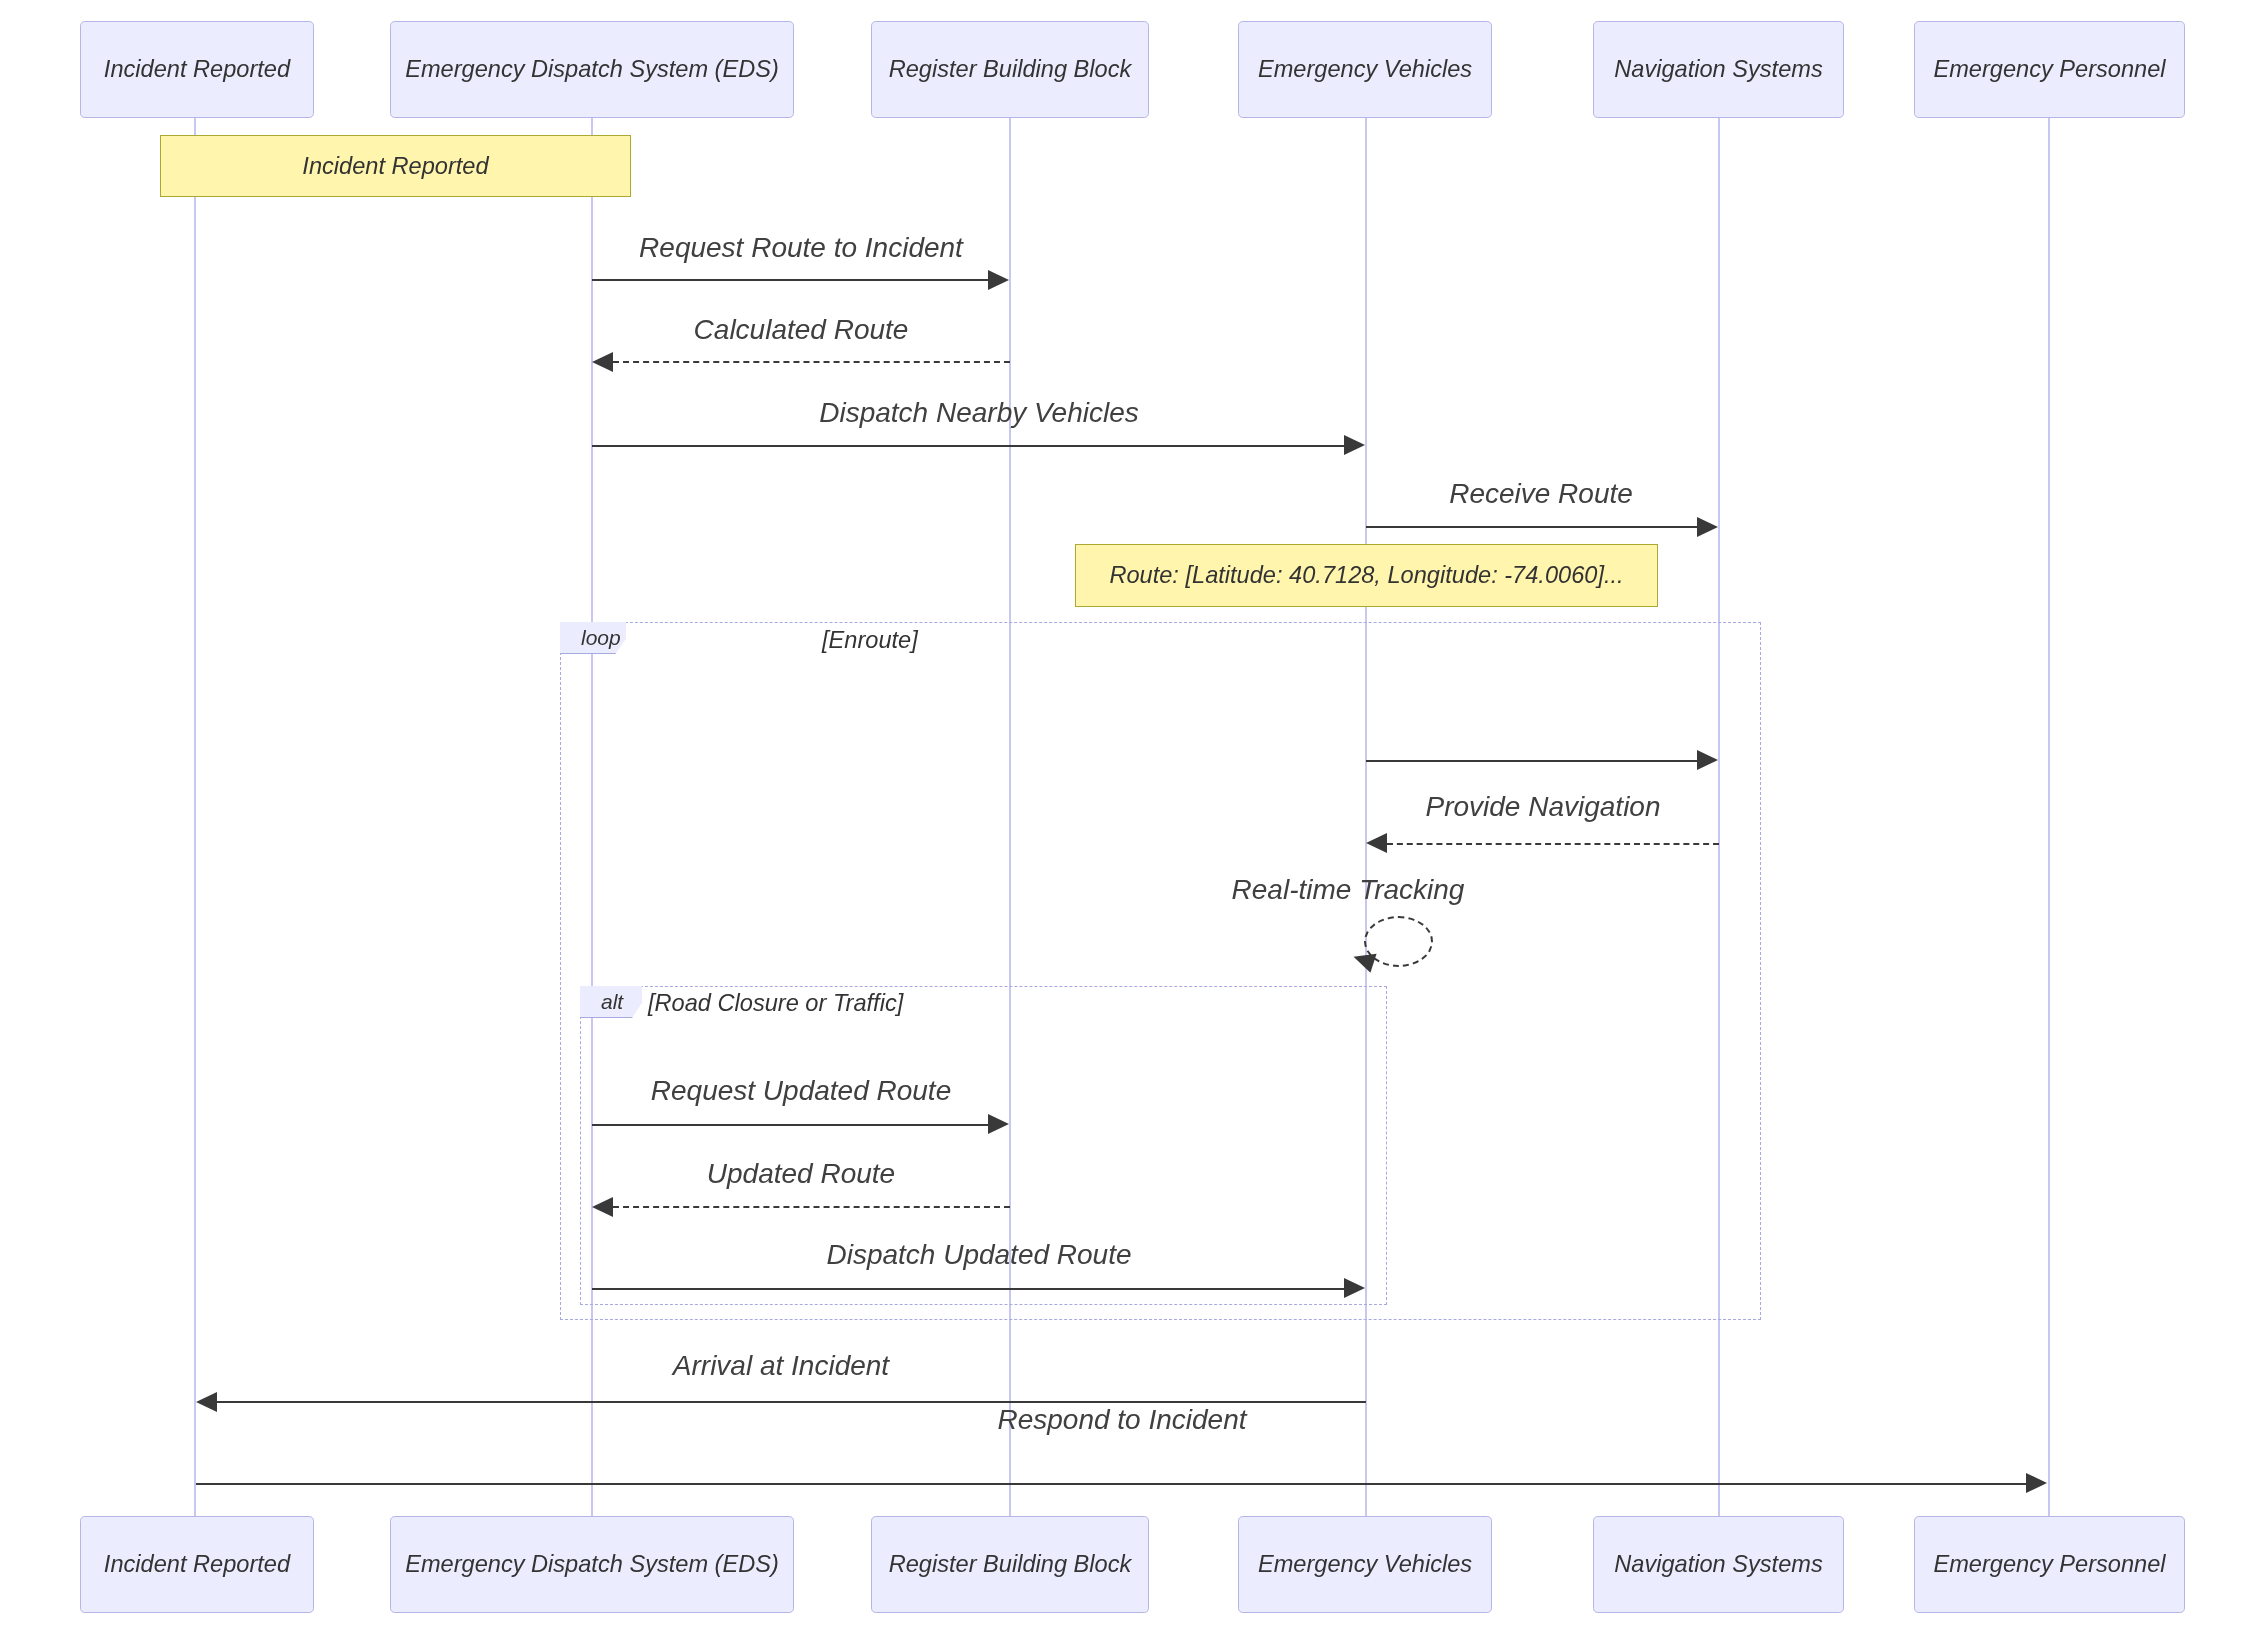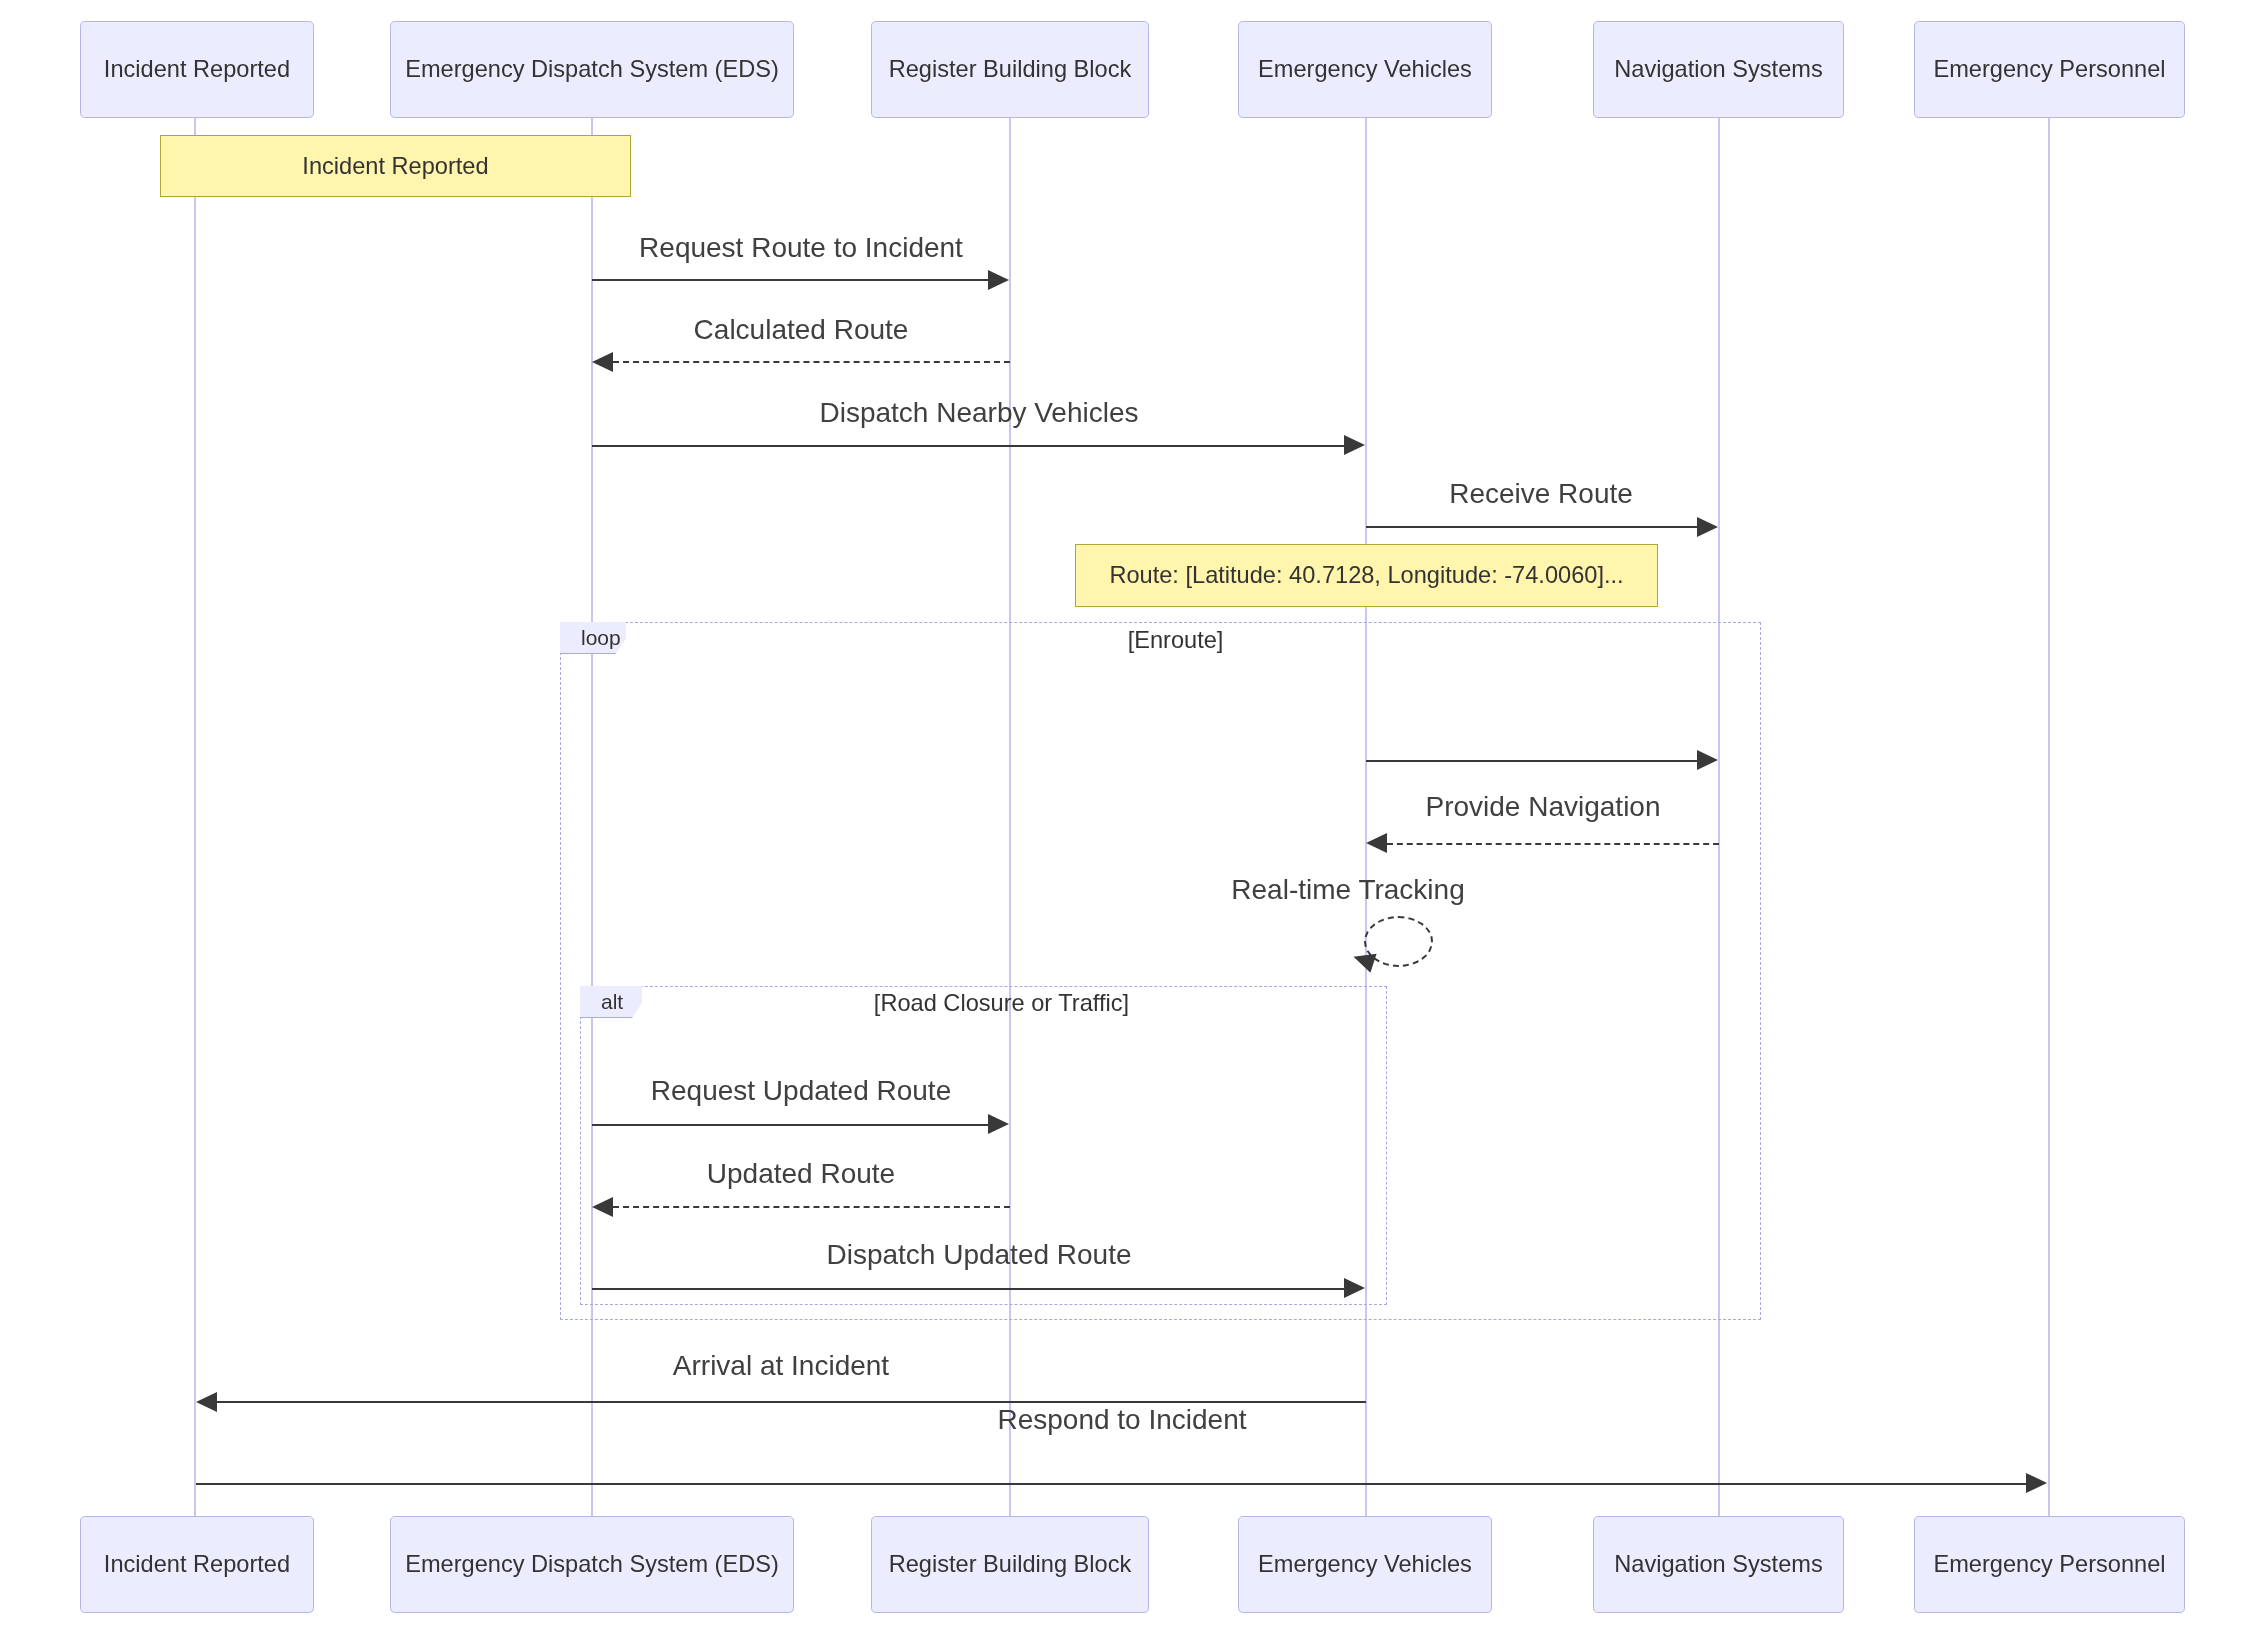--- a/index.html
+++ b/index.html
@@ -1,17 +1,17 @@
 <!DOCTYPE html>
 <html style="font-size:9.4px"><head>
 <meta charset="utf-8">
 <style>
   html,body{margin:0;padding:0;background:#ffffff;}
   #canvas{position:relative;width:2261px;height:1633px;background:#ffffff;
-          font-family:"Liberation Sans", sans-serif;color:#333333;overflow:hidden;}
+          font-family:"Liberation Sans", sans-serif;color:#333333;overflow:hidden;font-style:italic;}
 
   .actor-box{position:absolute;height:97px;background:#ECECFF;border:1.8px solid #b5b5e8;
              border-radius:4.7px;display:flex;align-items:center;justify-content:center;
              font-size:23.6px;color:#333;box-sizing:border-box;}
   .lifeline{position:absolute;top:118px;height:1399px;width:2.4px;background:#c7c7f2;}
 
   .note{position:absolute;background:#fff5ad;border:1.2px solid #aaaa33;
         display:flex;align-items:center;justify-content:center;font-size:23.6px;color:#333;
         box-sizing:border-box;}
 
@@ -22,21 +22,21 @@
   .dline{position:absolute;height:0;border-top:2.9px dashed #393939;}
   .arr-r{position:absolute;width:0;height:0;border-style:solid;border-width:10.6px 0 10.6px 21px;
          border-color:transparent transparent transparent #393939;}
   .arr-l{position:absolute;width:0;height:0;border-style:solid;border-width:10.6px 21px 10.6px 0;
          border-color:transparent #393939 transparent transparent;}
 
   .frame{position:absolute;border:1.8px dashed #a9a9e2;box-sizing:border-box;}
   .frame-tab{position:absolute;background:#ECECFF;border-bottom:1.2px solid #a9a9e2;
              font-size:21px;color:#333;display:flex;align-items:center;padding-left:21px;
              clip-path:polygon(0 0,100% 0,100% 52%,84% 100%,0 100%);box-sizing:border-box;}
-  .frame-cond{position:absolute;width:707px;margin-left:-353px;text-align:center;
+  .frame-cond{position:absolute;width:707px;margin-left:-353px;
               font-size:23.6px;color:#333;}
 
   .self-loop{position:absolute;border:2.9px dashed #393939;border-radius:50%;box-sizing:border-box;}
 </style>
 </head>
 <body>
 
 <div id="canvas">
 
   <div class="lifeline" style="left:194px;"></div>

